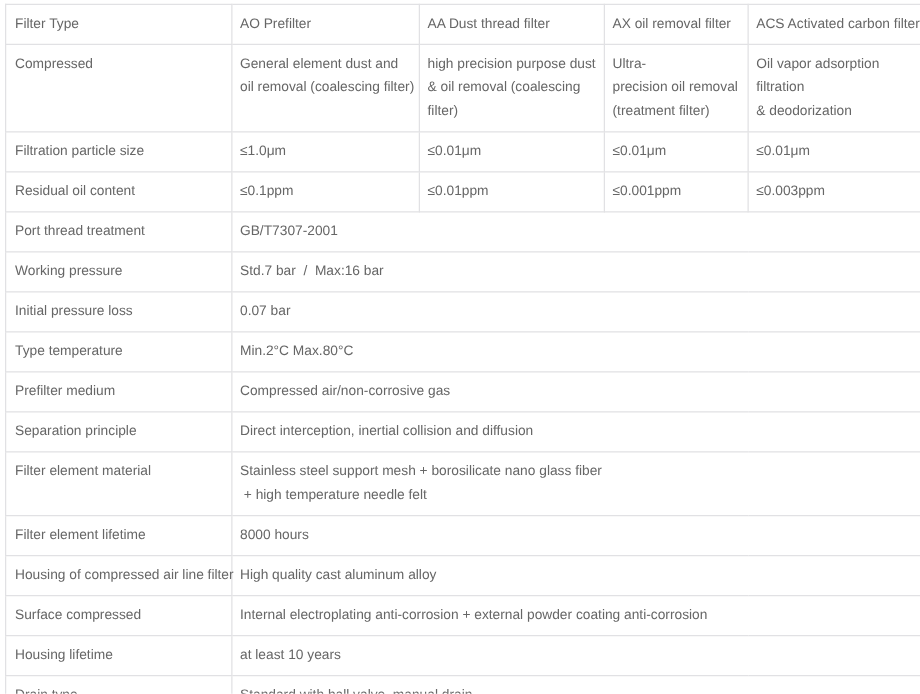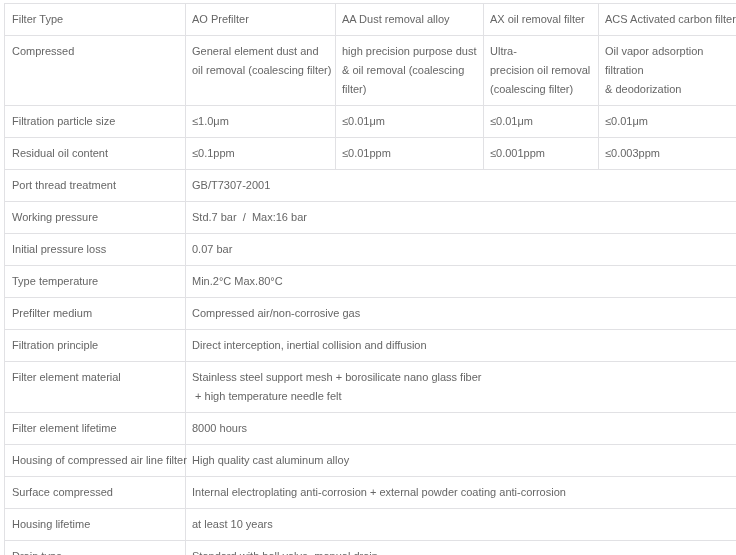--- a/index.html
+++ b/index.html
@@ -56,34 +56,34 @@
         <col class="c2">
         <col class="c3">
         <col class="c4">
         <col class="c5">
     </colgroup>
     <tbody>
 
     <tr>
           <td class="label-cell">Filter Type</td>
           <td class="value-cell">AO Prefilter</td>
-          <td class="value-cell">AA Dust removal alloy</td>
+          <td class="value-cell">AA Dust thread filter</td>
           <td class="value-cell">AX oil removal filter</td>
           <td class="value-cell">ACS Activated carbon filter</td>
         </tr>
         <tr>
           <td class="label-cell">Compressed</td>
           <td class="value-cell">General element dust and
 oil removal (coalescing filter)</td>
           <td class="value-cell">high precision purpose dust
 &amp; oil removal (coalescing
 filter)</td>
           <td class="value-cell">Ultra-
 precision oil removal
-(coalescing filter)</td>
+(treatment filter)</td>
           <td class="value-cell">Oil vapor adsorption
 filtration
 &amp; deodorization</td>
         </tr>
         <tr>
           <td class="label-cell">Filtration particle size</td>
           <td class="value-cell">≤1.0μm</td>
           <td class="value-cell">≤0.01μm</td>
           <td class="value-cell">≤0.01μm</td>
           <td class="value-cell">≤0.01μm</td>
@@ -109,21 +109,21 @@
         </tr>
         <tr>
           <td class="label-cell">Type temperature</td>
           <td class="value-cell span-cell" colspan="4">Min.2°C Max.80°C</td>
         </tr>
         <tr>
           <td class="label-cell">Prefilter medium</td>
           <td class="value-cell span-cell" colspan="4">Compressed air/non-corrosive gas</td>
         </tr>
         <tr>
-          <td class="label-cell">Filtration principle</td>
+          <td class="label-cell">Separation principle</td>
           <td class="value-cell span-cell" colspan="4">Direct interception, inertial collision and diffusion</td>
         </tr>
         <tr>
           <td class="label-cell">Filter element material</td>
           <td class="value-cell span-cell" colspan="4">Stainless steel support mesh + borosilicate nano glass fiber
  + high temperature needle felt</td>
         </tr>
         <tr>
           <td class="label-cell">Filter element lifetime</td>
           <td class="value-cell span-cell" colspan="4">8000 hours</td>

